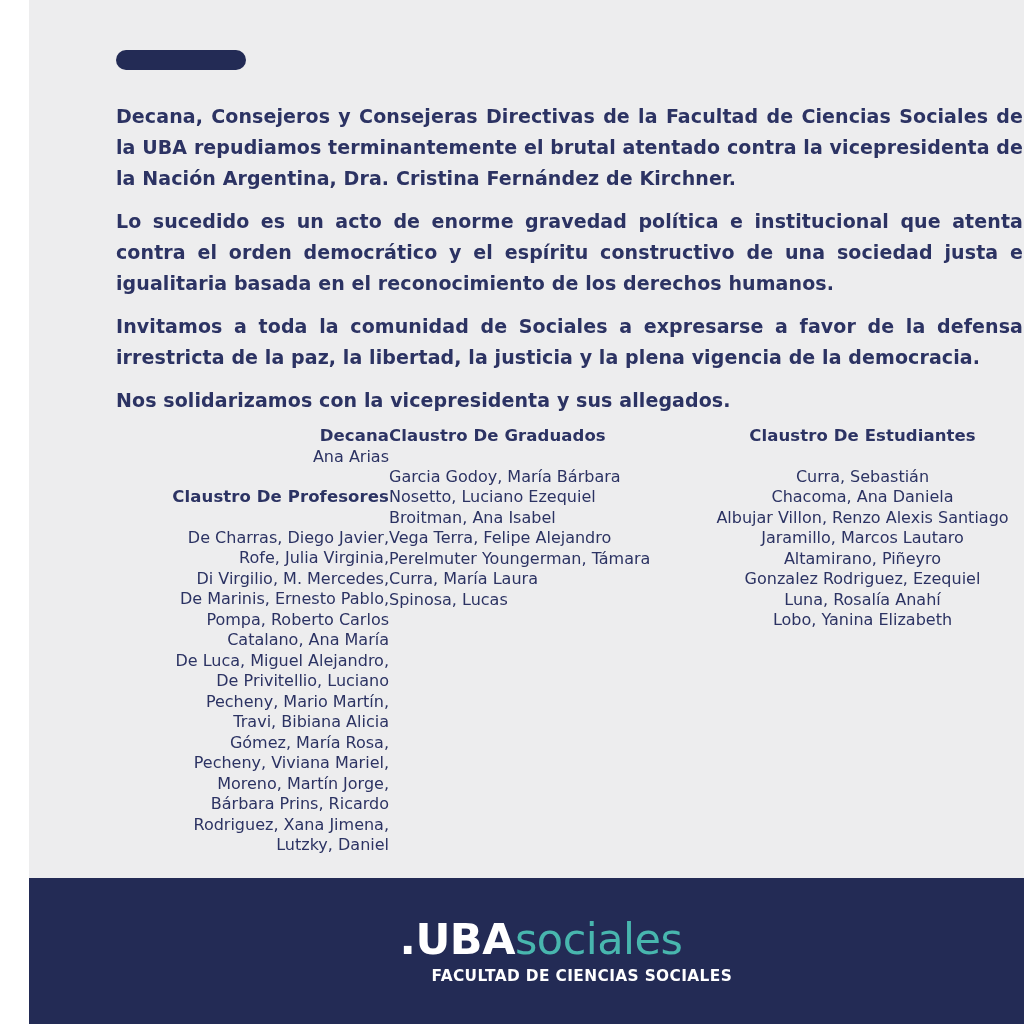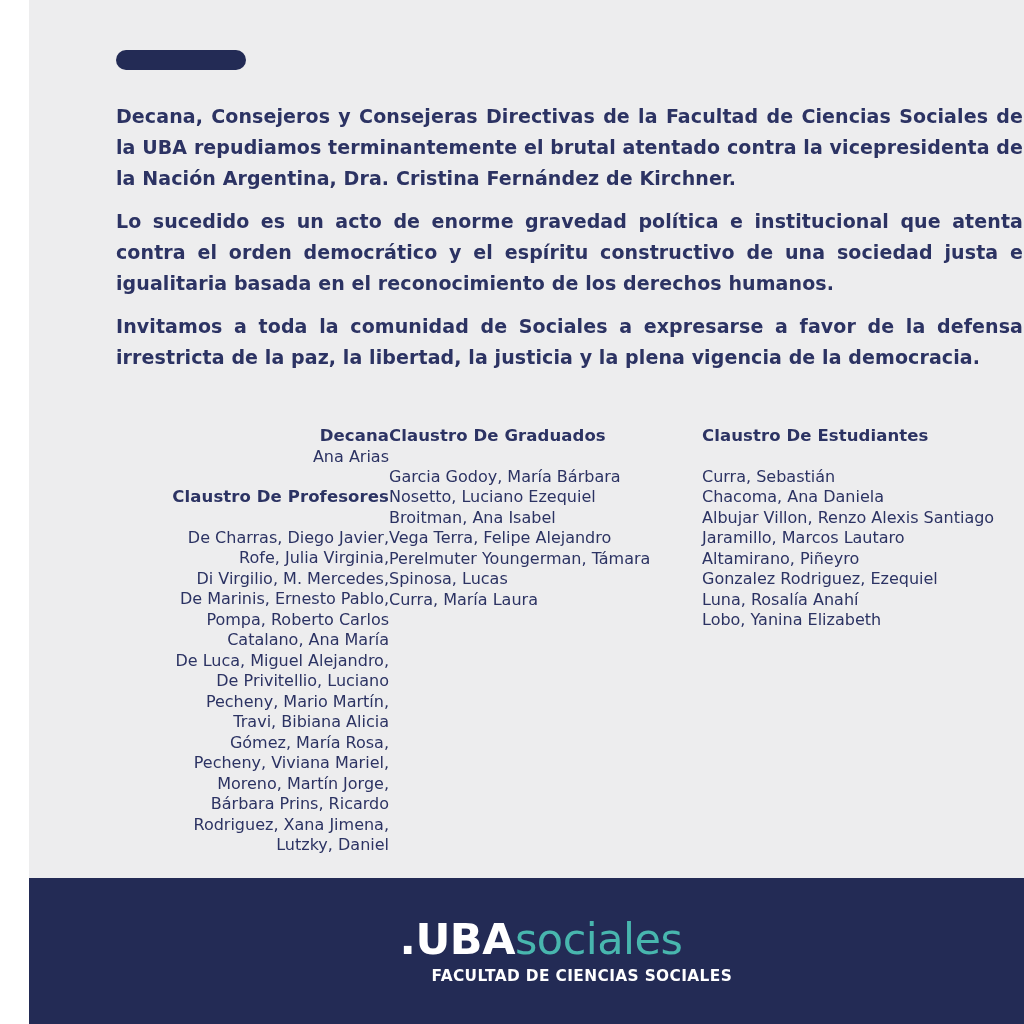--- a/index.html
+++ b/index.html
@@ -44,21 +44,21 @@
     position: absolute;
     left: 88px;
     top: 426px;
     width: 906px;
     display: flex;
     color: #2c3363;
   }
   .col { flex: 0 0 auto; }
   .col-1 { width: 272px; text-align: right; }
   .col-2 { width: 313px; }
-  .col-3 { width: 321px; }
+  .col-3 { width: 321px; text-align: center; }
   .col h3 {
     font-size: 16.5px;
     font-weight: 700;
     line-height: 20.5px;
     letter-spacing: 0.1px;
   }
   .names {
     margin-top: 20px;
     font-size: 16px;
     font-weight: 400;
@@ -107,20 +107,21 @@
 <body>
 
 <div class="page">
 
   <div class="top-bar"></div>
 
   <main class="content">
     <p>Decana, Consejeros y Consejeras Directivas de la Facultad de Ciencias Sociales de la UBA repudiamos terminantemente el brutal atentado contra la vicepresidenta de la Nación Argentina, Dra. Cristina Fernández de Kirchner.</p>
     <p>Lo sucedido es un acto de enorme gravedad política e institucional que atenta contra el orden democrático y el espíritu constructivo de una sociedad justa e igualitaria basada en el reconocimiento de los derechos humanos.</p>
     <p>Invitamos a toda la comunidad de Sociales a expresarse a favor de la defensa irrestricta de la paz, la libertad, la justicia y la plena vigencia de la democracia.</p>
+    <p>Nos solidarizamos con la vicepresidenta y sus allegados.</p>
   </main>
 
   <section class="columns">
 
     <div class="col col-1">
       <div class="section">
         <h3>Decana</h3>
         <div class="names tight">
             <div>Ana Arias</div>
           </div>
@@ -149,22 +150,22 @@
     </div>
 
     <div class="col col-2">
       <h3>Claustro De Graduados</h3>
       <div class="names">
           <div>Garcia Godoy, María Bárbara</div>
           <div>Nosetto, Luciano Ezequiel</div>
           <div>Broitman, Ana Isabel</div>
           <div>Vega Terra, Felipe Alejandro</div>
           <div>Perelmuter Youngerman, Támara</div>
+          <div>Curra, María Laura</div>
           <div>Spinosa, Lucas</div>
-          <div>Curra, María Laura</div>
         </div>
     </div>
 
     <div class="col col-3">
       <h3>Claustro De Estudiantes</h3>
       <div class="names">
           <div>Curra, Sebastián</div>
           <div>Chacoma, Ana Daniela</div>
           <div>Albujar Villon, Renzo Alexis Santiago</div>
           <div>Jaramillo, Marcos Lautaro</div>

